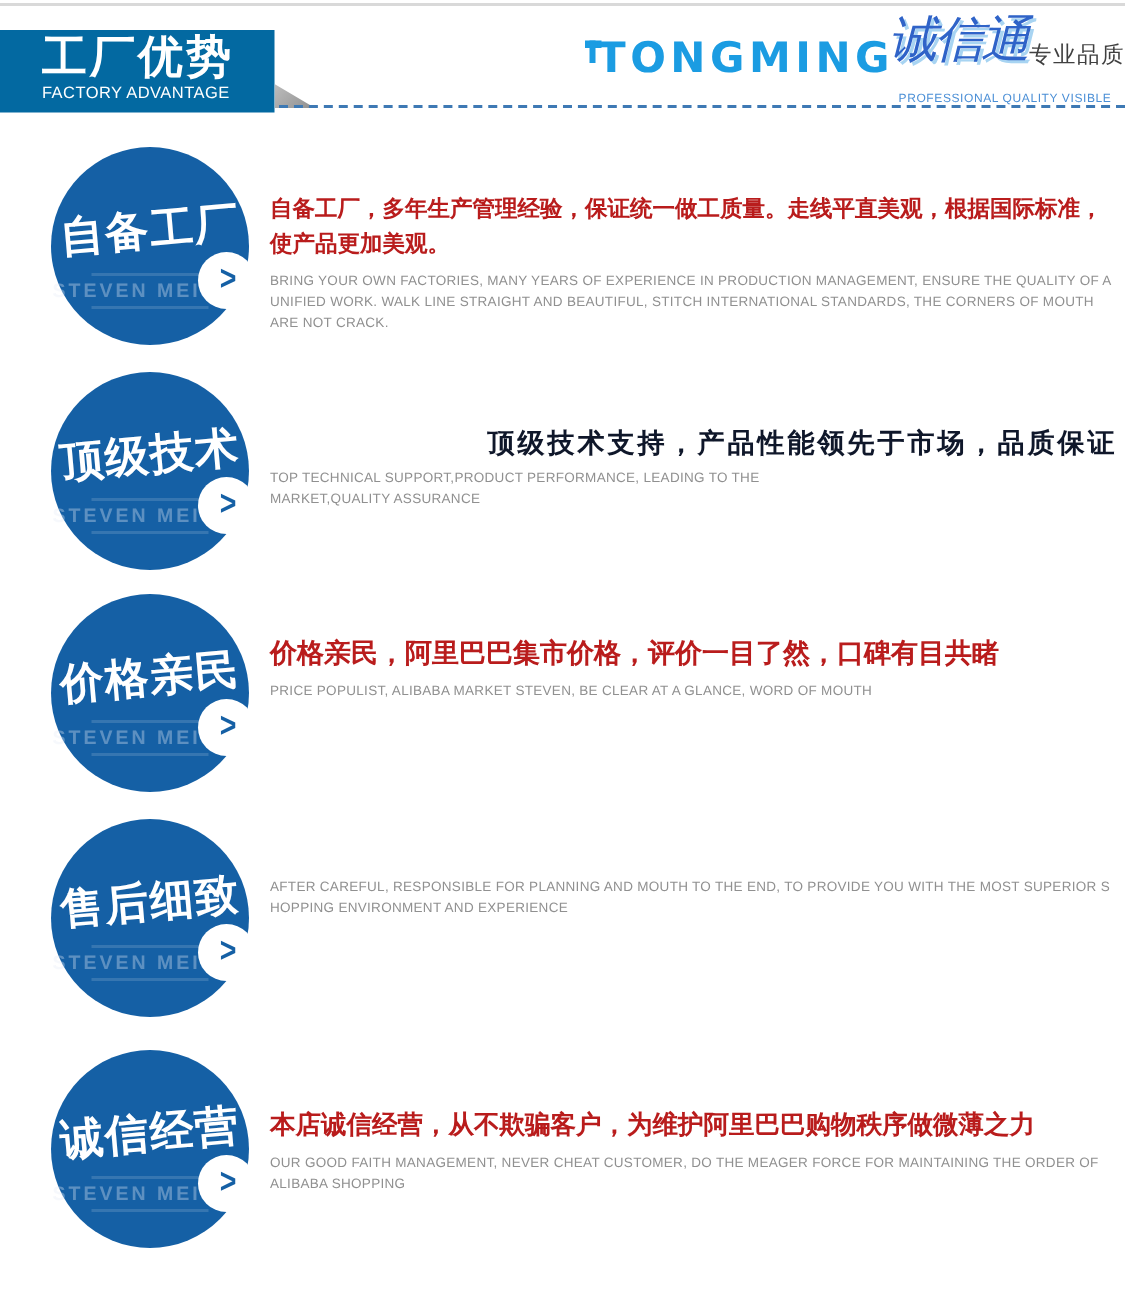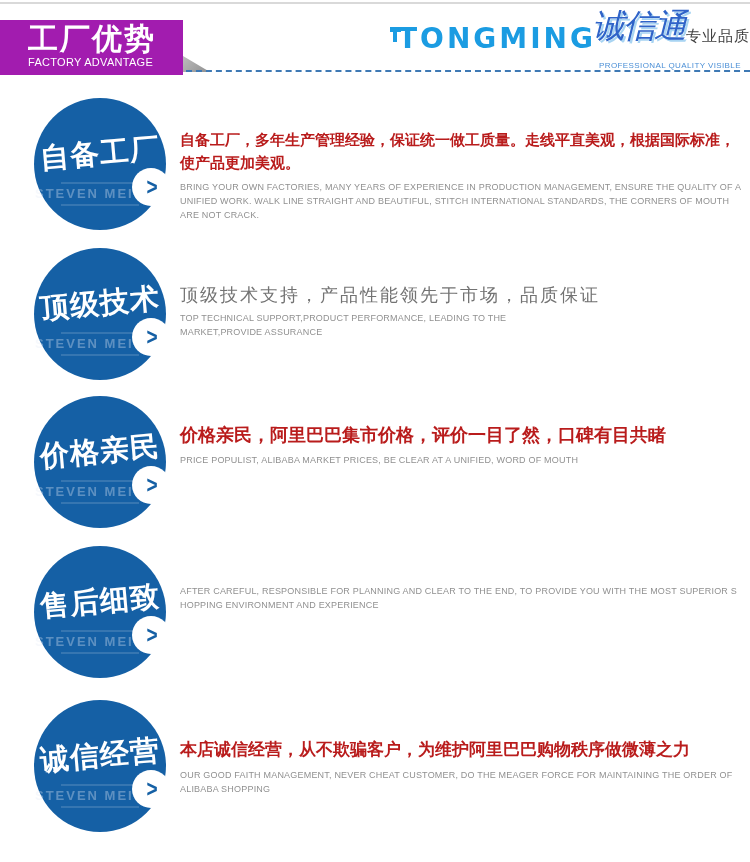--- a/index.html
+++ b/index.html
@@ -3,21 +3,21 @@
 <meta charset="utf-8">
 <style>
   html,body{margin:0;padding:0;}
   body{
     width:750px;height:862px;position:relative;background:#ffffff;
     font-family:"Liberation Sans", sans-serif;overflow:hidden;
   }
   .top-border{position:absolute;left:0;top:2px;width:750px;height:2px;background:#d9d9d9;}
 
   
-  .header-box{position:absolute;left:0;top:20px;width:183px;height:55px;background:#a21caf;color:#fff;}
+  .header-box{position:absolute;left:0;top:20px;width:183px;height:55px;background:#0369a1;color:#fff;}
   .header-cn{font-size:30px;font-weight:bold;margin:2px 0 0 28px;letter-spacing:2px;line-height:34px;}
   .header-en{font-size:11px;margin:0 0 0 28px;letter-spacing:0.3px;}
   .header-fold{position:absolute;left:183px;top:56px;width:27px;height:16px;
     background:linear-gradient(135deg,#bdbdbd,#8f8f8f);
     clip-path:polygon(0 0,100% 100%,0 100%);}
   .dashed-line{position:absolute;left:186px;right:0;top:70px;border-top:2px dashed #3e79b4;}
 
   
   .brand{position:absolute;left:398px;top:22px;font-size:28px;font-weight:bold;color:#1b9ce2;
     letter-spacing:3px;font-family:"DejaVu Sans", sans-serif;}
@@ -47,22 +47,22 @@
   .arrow-notch{position:absolute;left:98px;top:70px;width:38px;height:38px;background:#ffffff;
     border-radius:50%;display:flex;align-items:center;justify-content:center;}
   .arrow-glyph{color:#1560a5;font-size:19px;font-weight:bold;transform:scaleY(1.25);margin-left:2px;}
 
   .content{position:absolute;left:180px;width:565px;}
   .s1 .content{top:32px;} .s2 .content{top:37px;} .s3 .content{top:29px;}
   .s4 .content{top:34px;} .s5 .content{top:40px;}
 
   .heading{color:#b91c1c;font-weight:600;line-height:23px;}
   .s1 .heading{font-size:15px;width:558px;}
-  .s2 .heading{font-size:18px;font-weight:normal;letter-spacing:2px;color:#737373;
-    font-family:"Liberation Serif", serif;line-height:24px;}
+  .s2 .heading{font-size:18px;font-weight:bold;letter-spacing:2px;color:#0f172a;
+    font-family:"Liberation Serif", serif;line-height:24px;text-align:right;}
   .s3 .heading{font-size:18px;line-height:24px;}
   .s4 .heading{font-size:16px;line-height:24px;}
   .s5 .heading{font-size:17px;line-height:24px;}
 
   .desc{color:#909090;font-size:9px;letter-spacing:0.2px;line-height:14px;margin-top:6px;}
   .s2 .desc{width:400px;margin-top:4px;}
   .s4 .desc{word-break:break-all;width:560px;}
 </style>
 </head>
 <body>
@@ -108,52 +108,52 @@
     <div class="circle-label">顶级技术</div>
     <div class="wm-line wm-top"></div>
     <div class="watermark">STEVEN MEISEL</div>
     <div class="wm-line wm-bot"></div>
     <div class="arrow-notch">
       <span class="arrow-glyph">&gt;</span>
     </div>
   </div>
   <div class="content">
     <div class="heading">顶级技术支持，产品性能领先于市场，品质保证</div>
-    <div class="desc">TOP TECHNICAL SUPPORT,PRODUCT PERFORMANCE, LEADING TO THE MARKET,PROVIDE ASSURANCE</div>
+    <div class="desc">TOP TECHNICAL SUPPORT,PRODUCT PERFORMANCE, LEADING TO THE MARKET,QUALITY ASSURANCE</div>
   </div>
 </div>
 
 <div class="section s3">
   <div class="circle">
     <div class="circle-label">价格亲民</div>
     <div class="wm-line wm-top"></div>
     <div class="watermark">STEVEN MEISEL</div>
     <div class="wm-line wm-bot"></div>
     <div class="arrow-notch">
       <span class="arrow-glyph">&gt;</span>
     </div>
   </div>
   <div class="content">
     <div class="heading">价格亲民，阿里巴巴集市价格，评价一目了然，口碑有目共睹</div>
-    <div class="desc">PRICE POPULIST, ALIBABA MARKET PRICES, BE CLEAR AT A UNIFIED, WORD OF MOUTH</div>
+    <div class="desc">PRICE POPULIST, ALIBABA MARKET STEVEN, BE CLEAR AT A GLANCE, WORD OF MOUTH</div>
   </div>
 </div>
 
 <div class="section s4">
   <div class="circle">
     <div class="circle-label">售后细致</div>
     <div class="wm-line wm-top"></div>
     <div class="watermark">STEVEN MEISEL</div>
     <div class="wm-line wm-bot"></div>
     <div class="arrow-notch">
       <span class="arrow-glyph">&gt;</span>
     </div>
   </div>
   <div class="content">
-    <div class="desc">AFTER CAREFUL, RESPONSIBLE FOR PLANNING AND CLEAR TO THE END, TO PROVIDE YOU WITH THE MOST SUPERIOR SHOPPING ENVIRONMENT AND EXPERIENCE</div>
+    <div class="desc">AFTER CAREFUL, RESPONSIBLE FOR PLANNING AND MOUTH TO THE END, TO PROVIDE YOU WITH THE MOST SUPERIOR SHOPPING ENVIRONMENT AND EXPERIENCE</div>
   </div>
 </div>
 
 <div class="section s5">
   <div class="circle">
     <div class="circle-label">诚信经营</div>
     <div class="wm-line wm-top"></div>
     <div class="watermark">STEVEN MEISEL</div>
     <div class="wm-line wm-bot"></div>
     <div class="arrow-notch">

